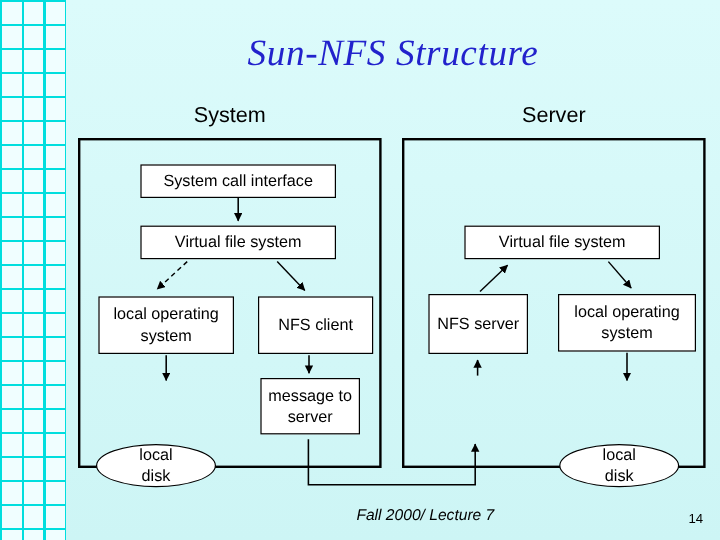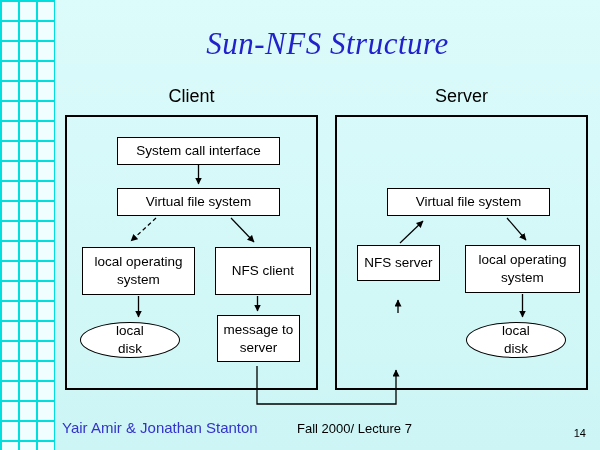--- a/index.html
+++ b/index.html
@@ -38,59 +38,59 @@
   .client-outer { left: 65px; }
   .server-outer { left: 335px; }
   .node {
     position: absolute;
     border: 1px solid #000; background: #ffffff;
     display: flex; align-items: center; justify-content: center;
     text-align: center;
     font-size: 13.5px; color: #000; line-height: 1.3;
     padding: 13px 4px;
   }
-  .ellipse { border-radius: 50%; }
+  .ellipse { border-radius: 50%; margin-top: 48px; }
   .ellipse .wrap { width: 46px; }
   
   .n-sci   { left: 117px; top: 137px; width: 163px; height: 27px; }
   .n-vfs-c { left: 117px; top: 188px; width: 163px; height: 28px; }
   .n-los-c { left:  82px; top: 247px; width: 113px; height: 48px; }
   .n-nfsc  { left: 215px; top: 247px; width:  96px; height: 48px; }
   .n-disk-c{ left:  80px; top: 322px; width: 100px; height: 36px; }
   .n-mts   { left: 217px; top: 315px; width:  83px; height: 47px; }
   
   .n-vfs-s { left: 387px; top: 188px; width: 163px; height: 28px; }
-  .n-nfss  { left: 357px; top: 245px; width:  83px; height: 36px; text-align: center; }
+  .n-nfss  { left: 357px; top: 245px; width:  83px; height: 50px; text-align: center; }
   .n-los-s { left: 465px; top: 245px; width: 115px; height: 48px; }
   .n-mfc   { left: 355px; top: 315px; width:  85px; height: 49px; }
   .n-disk-s{ left: 466px; top: 322px; width: 100px; height: 36px; }
   .arrows { position: absolute; left: 0; top: 0; pointer-events: none; }
   .footer-authors {
     position: absolute; left: 62px; top: 419px;
     font-size: 15px; color: #3333cc;
   }
   .footer-course {
     position: absolute; left: 297px; top: 421px;
-    font-size: 13px; color: #000;
+    font-size: 13px; color: #000; font-style: italic;
   }
   .page-number {
     position: absolute; right: 14px; top: 427px;
     font-size: 11px; color: #000;
   }
 </style>
 </head>
 <body>
 
 <div id="stage">
 
   <div class="grid-strip"></div>
 
   <div class="title">Sun-NFS Structure</div>
 
-  <div class="section-label client-label">Client</div>
+  <div class="section-label client-label">System</div>
   <div class="section-label server-label">Server</div>
 
   <div class="outer-box client-outer"></div>
   <div class="outer-box server-outer"></div>
 
   <div class="node n-sci">
     <span>System call interface</span>
   </div>
   <div class="node n-vfs-c">
     <span>Virtual file system</span>
@@ -134,17 +134,16 @@
     <line x1="138.5" y1="296" x2="138.5" y2="317" stroke="#000" stroke-width="1.3" marker-end="url(#ah)"></line>
     <line x1="257.5" y1="296" x2="257.5" y2="311" stroke="#000" stroke-width="1.3" marker-end="url(#ah)"></line>
     <path d="M257 366 L257 404 L396 404 L396 370" fill="none" stroke="#000" stroke-width="1.3" marker-end="url(#ah)"></path>
 
     <line x1="400" y1="243" x2="423" y2="221" stroke="#000" stroke-width="1.2" marker-end="url(#ah)"></line>
     <line x1="507" y1="218" x2="526" y2="240" stroke="#000" stroke-width="1.2" marker-end="url(#ah)"></line>
     <line x1="398" y1="313" x2="398" y2="300" stroke="#000" stroke-width="1.3" marker-end="url(#ah)"></line>
     <line x1="522.5" y1="294" x2="522.5" y2="317" stroke="#000" stroke-width="1.3" marker-end="url(#ah)"></line>
   </svg>
 
-  <div class="footer-authors">Yair Amir &amp; Jonathan Stanton</div>
   <div class="footer-course">Fall 2000/ Lecture 7</div>
   <div class="page-number">14</div>
 
 </div>
 
 </body></html>

